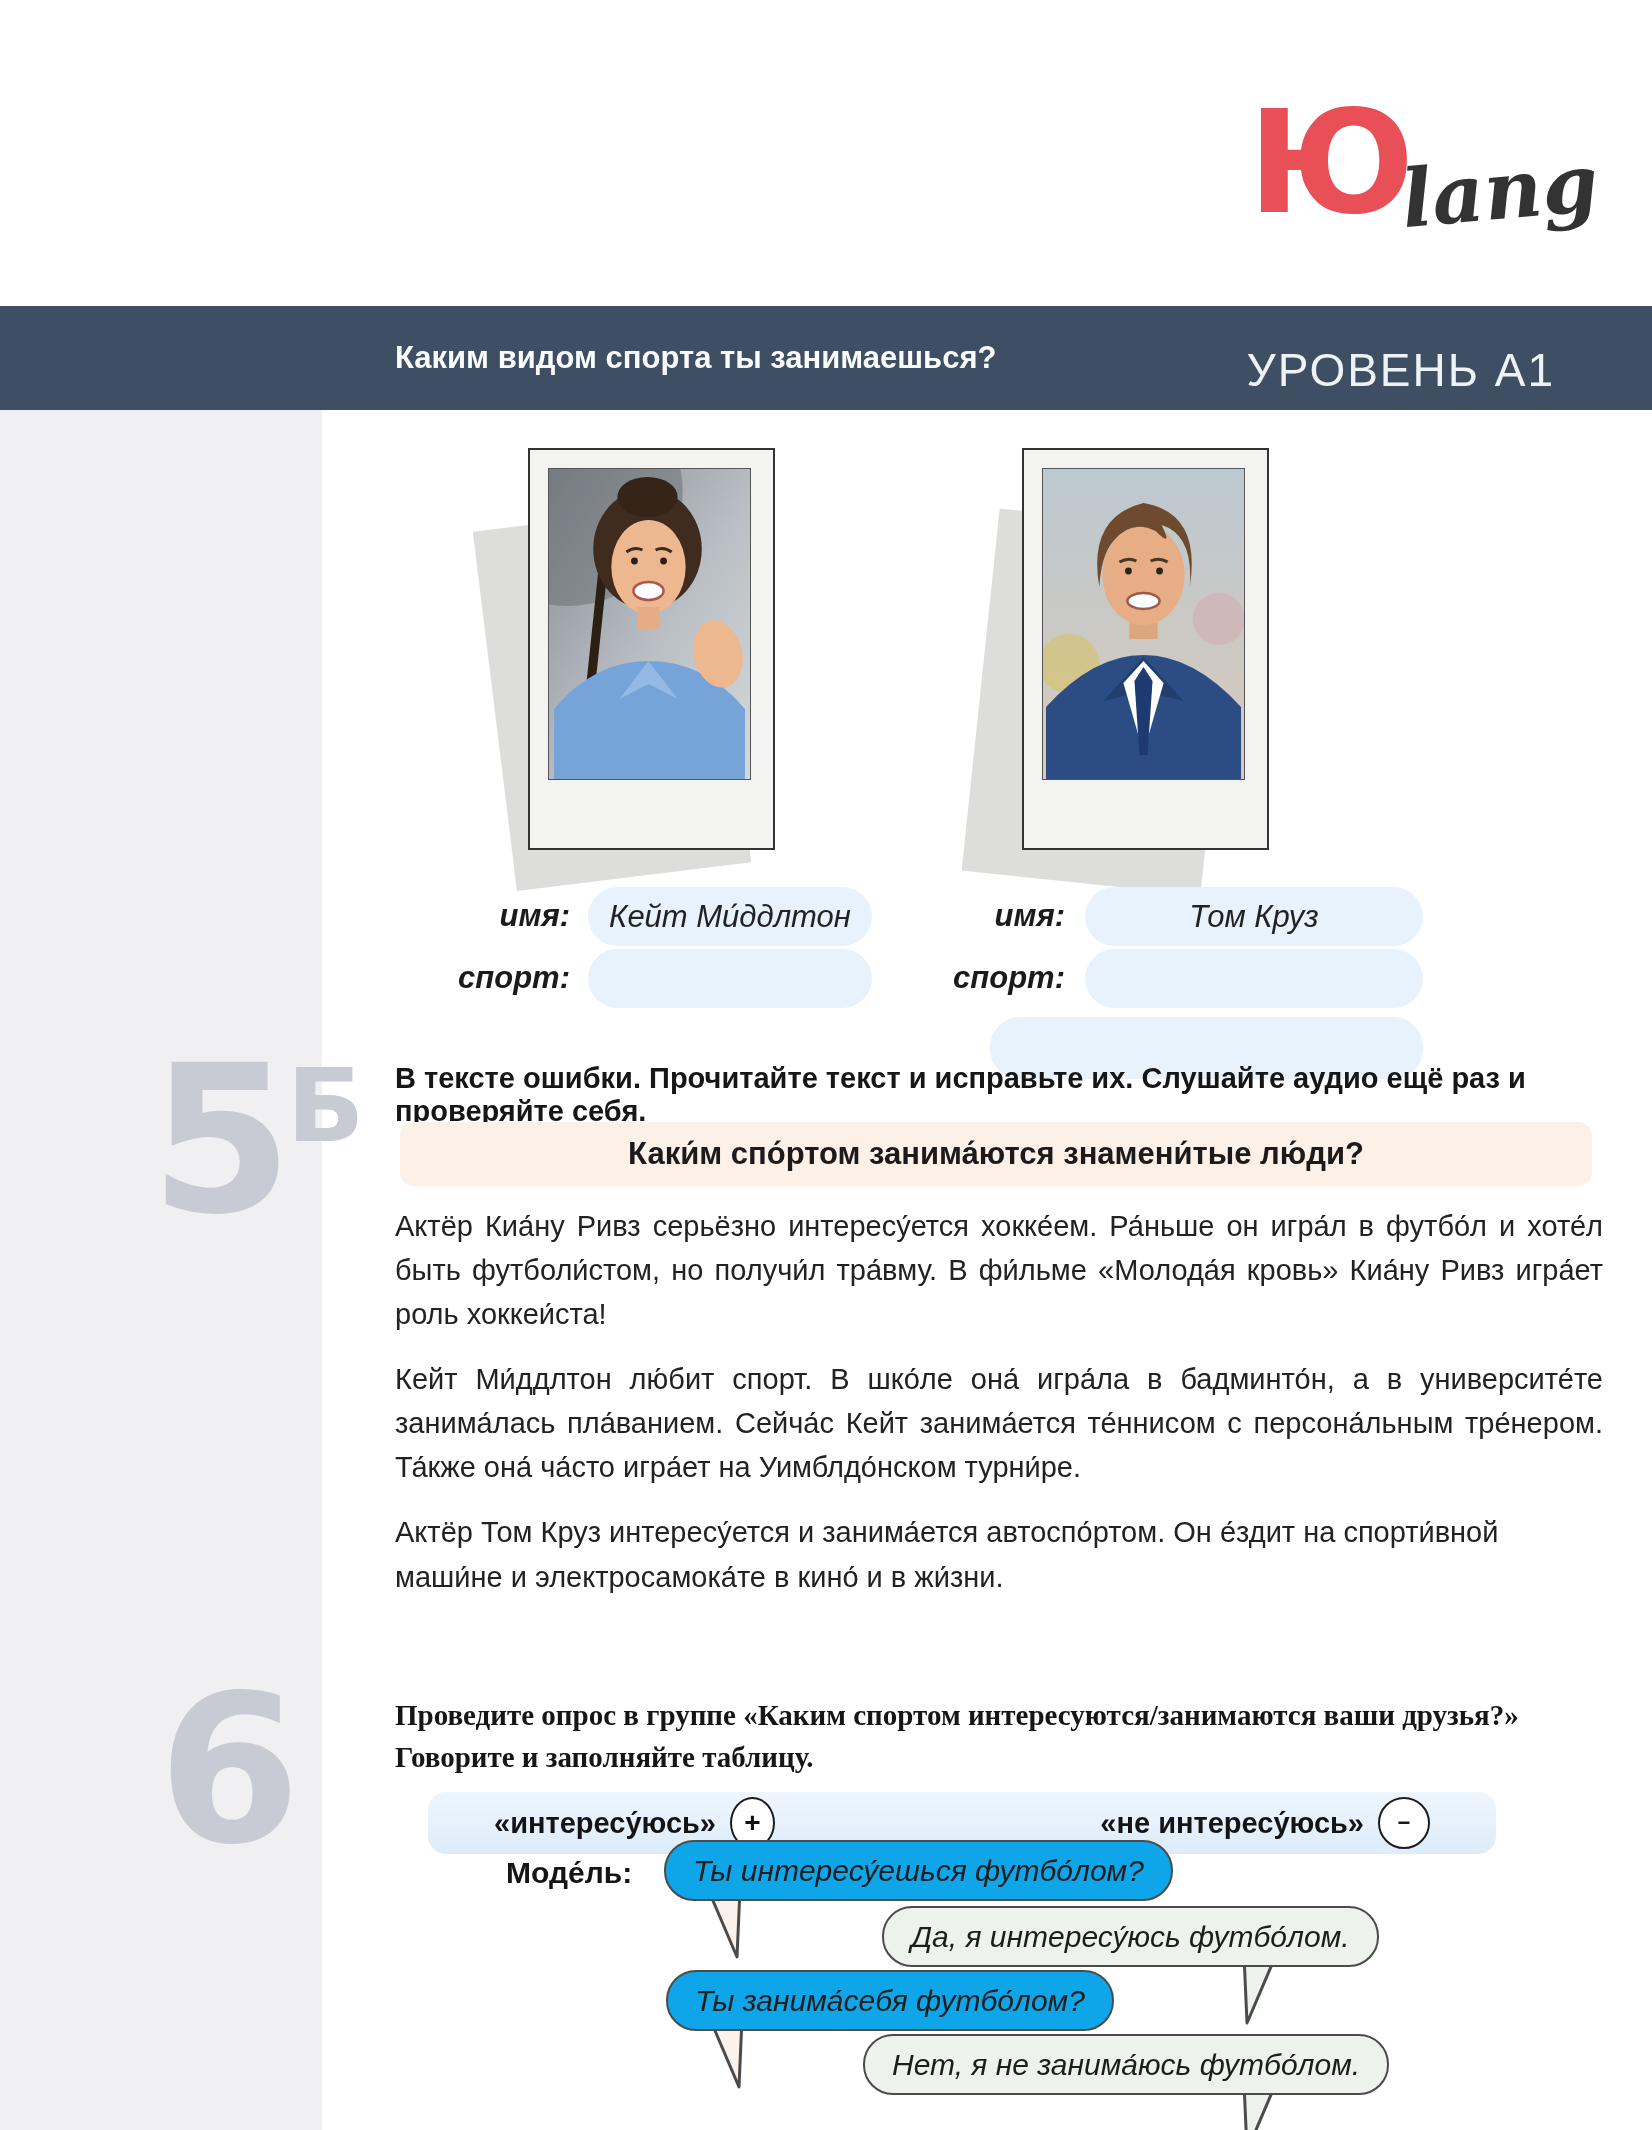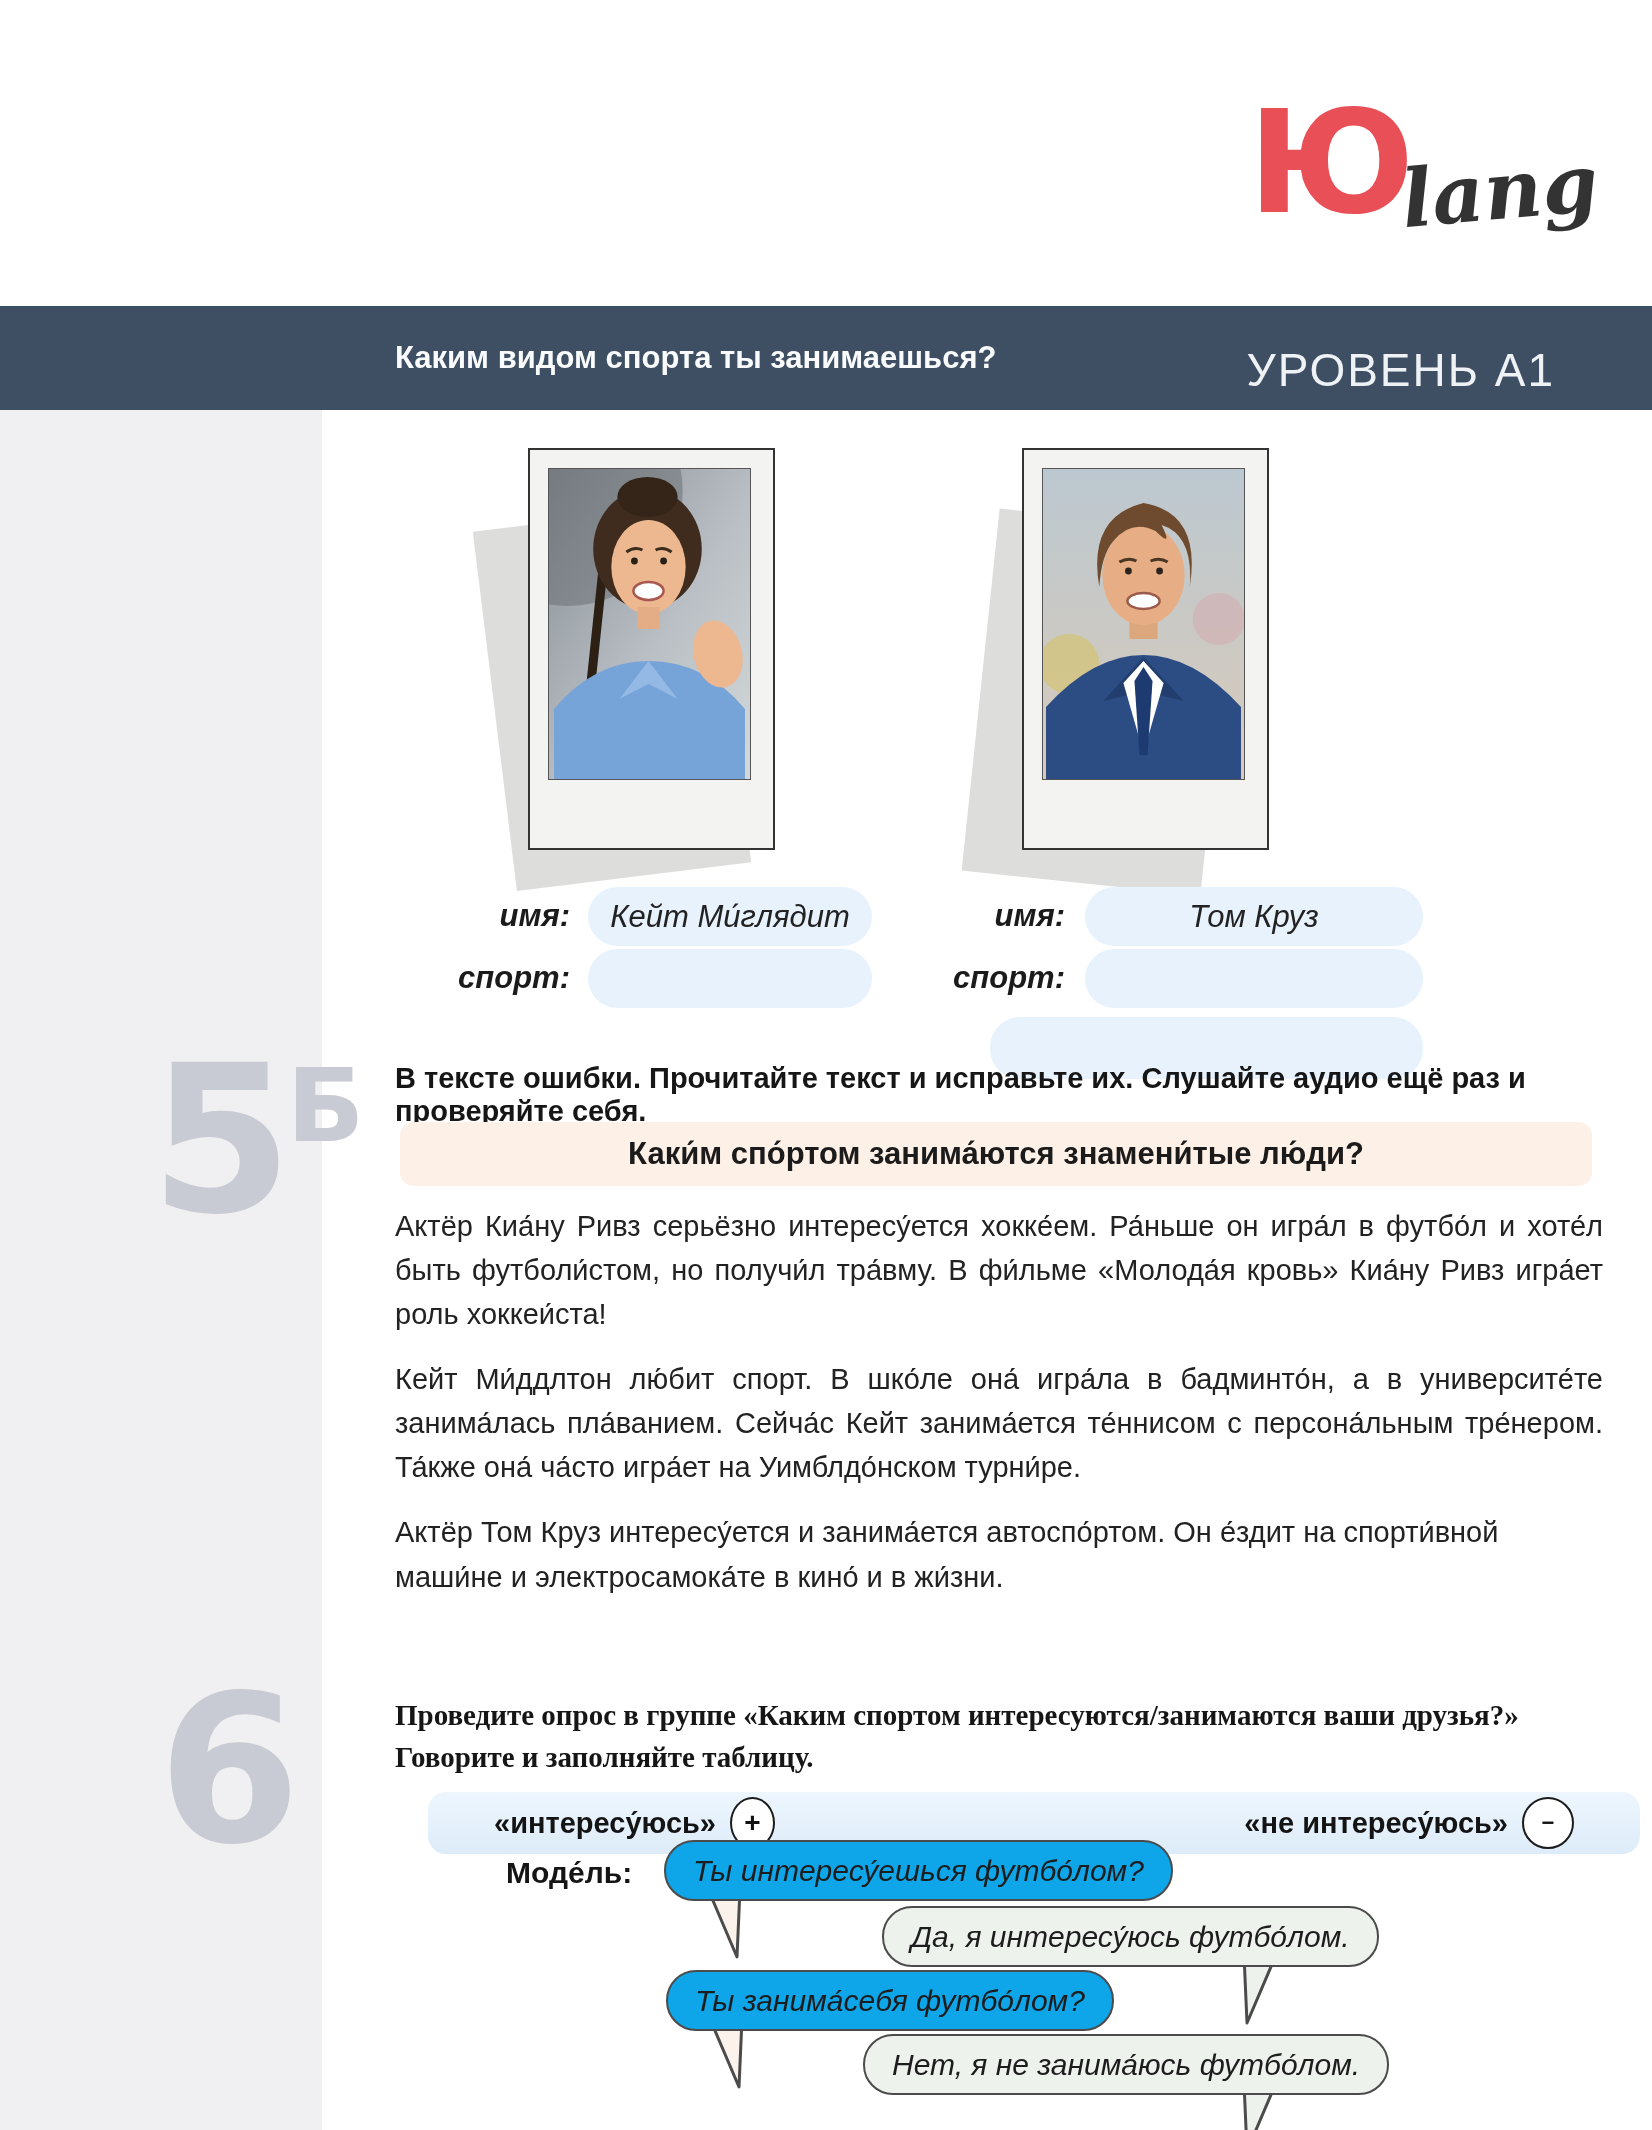--- a/index.html
+++ b/index.html
@@ -38,21 +38,21 @@
   .num-5b { left:150px; top:1056px; }
   .num-6 { left:158px; top:1686px; }
   
   .instr-5b { position:absolute; left:395px; top:1062px; width:1210px; font-weight:bold; font-size:29px; color:#161616; }
   .reading-title { position:absolute; left:400px; top:1122px; width:1192px; height:64px; background:#fdf0e6; border-radius:14px; display:flex; align-items:center; justify-content:center; font-weight:bold; font-size:31px; color:#1b1b1b; }
   .paragraphs { position:absolute; left:395px; top:1204px; width:1208px; }
   .paragraphs p { font-size:29px; line-height:1.52; text-align:justify; margin-bottom:21px; color:#222; }
   .paragraphs p:last-child { text-align:left;margin-top:16px; }
   
   .instr-6 { position:absolute; left:395px; top:1694px; width:1215px; font-weight:bold; font-size:29px; line-height:1.45; color:#161616;font-family:Liberation Serif, serif; }
-  .interest-box { position:absolute; left:428px; top:1792px; width:1212px; height:62px; border-radius:18px;
+  .interest-box { position:absolute; left:428px; top:1792px; width:1068px; height:62px; border-radius:18px;
     background:linear-gradient(180deg,#eef6fe 0%,#ddecf9 100%);
     display:flex; align-items:center; justify-content:space-between; padding:0 66px; }
   .opt { display:flex; align-items:center; gap:14px; }
   .opt .lbl { font-weight:bold; font-size:29px; color:#141414; }
   .opt .circ { width:45px; height:52px; border:2.5px solid #1c1c1c; border-radius:50%; background:#fff; display:flex; align-items:center; justify-content:center; font-weight:bold; font-size:28px; color:#111; }
   .opt:nth-child(2) .circ { font-size:22px; width:52px; }
   
   .model-label { position:absolute; left:506px; top:1856px; font-weight:bold; font-size:30px; color:#151515; }
   .bubble { position:absolute; height:61px; border:2.5px solid #4b4b4b; border-radius:30px; padding:0 27px; display:flex; align-items:center; white-space:nowrap; font-style:italic; font-size:30px; color:#1d1d1d; }
   .bubble.q { background:#0ea5e9; }
@@ -139,21 +139,21 @@
       <circle cx="116" cy="102" r="3.4" fill="#2a241d"></circle>
       <path d="M76,93 q9,-5 17,-1" stroke="#4a3624" stroke-width="3" fill="none"></path>
       <path d="M107,92 q9,-4 17,1" stroke="#4a3624" stroke-width="3" fill="none"></path>
       <ellipse cx="100" cy="132" rx="16" ry="8" fill="#fff" stroke="#9c5a4a" stroke-width="2.5"></ellipse>
       <path d="M56,118 Q44,48 100,34 Q158,44 146,118 Q150,66 118,56 Q130,80 112,62 Q88,50 70,72 Q58,86 56,118 Z" fill="#6e4b2e"></path>
     </svg>
   </div>
 </div>
 
 <div class="cap-label" style="left:430px; top:898px;">имя:</div>
-<div class="pill" style="left:588px; top:887px; width:284px;">Кейт Ми́глядит</div>
+<div class="pill" style="left:588px; top:887px; width:284px;">Кейт Ми́ддлтон</div>
 <div class="cap-label" style="left:430px; top:960px;">спорт:</div>
 <div class="pill" style="left:588px; top:949px; width:284px;"></div>
 
 <div class="cap-label" style="left:925px; top:898px;">имя:</div>
 <div class="pill" style="left:1085px; top:887px; width:338px;">Том Круз</div>
 <div class="cap-label" style="left:925px; top:960px;">спорт:</div>
 <div class="pill" style="left:1085px; top:949px; width:338px;"></div>
 <div class="pill" style="left:990px; top:1017px; width:433px; height:62px;"></div>
 
 <div class="big-num num-5b">

